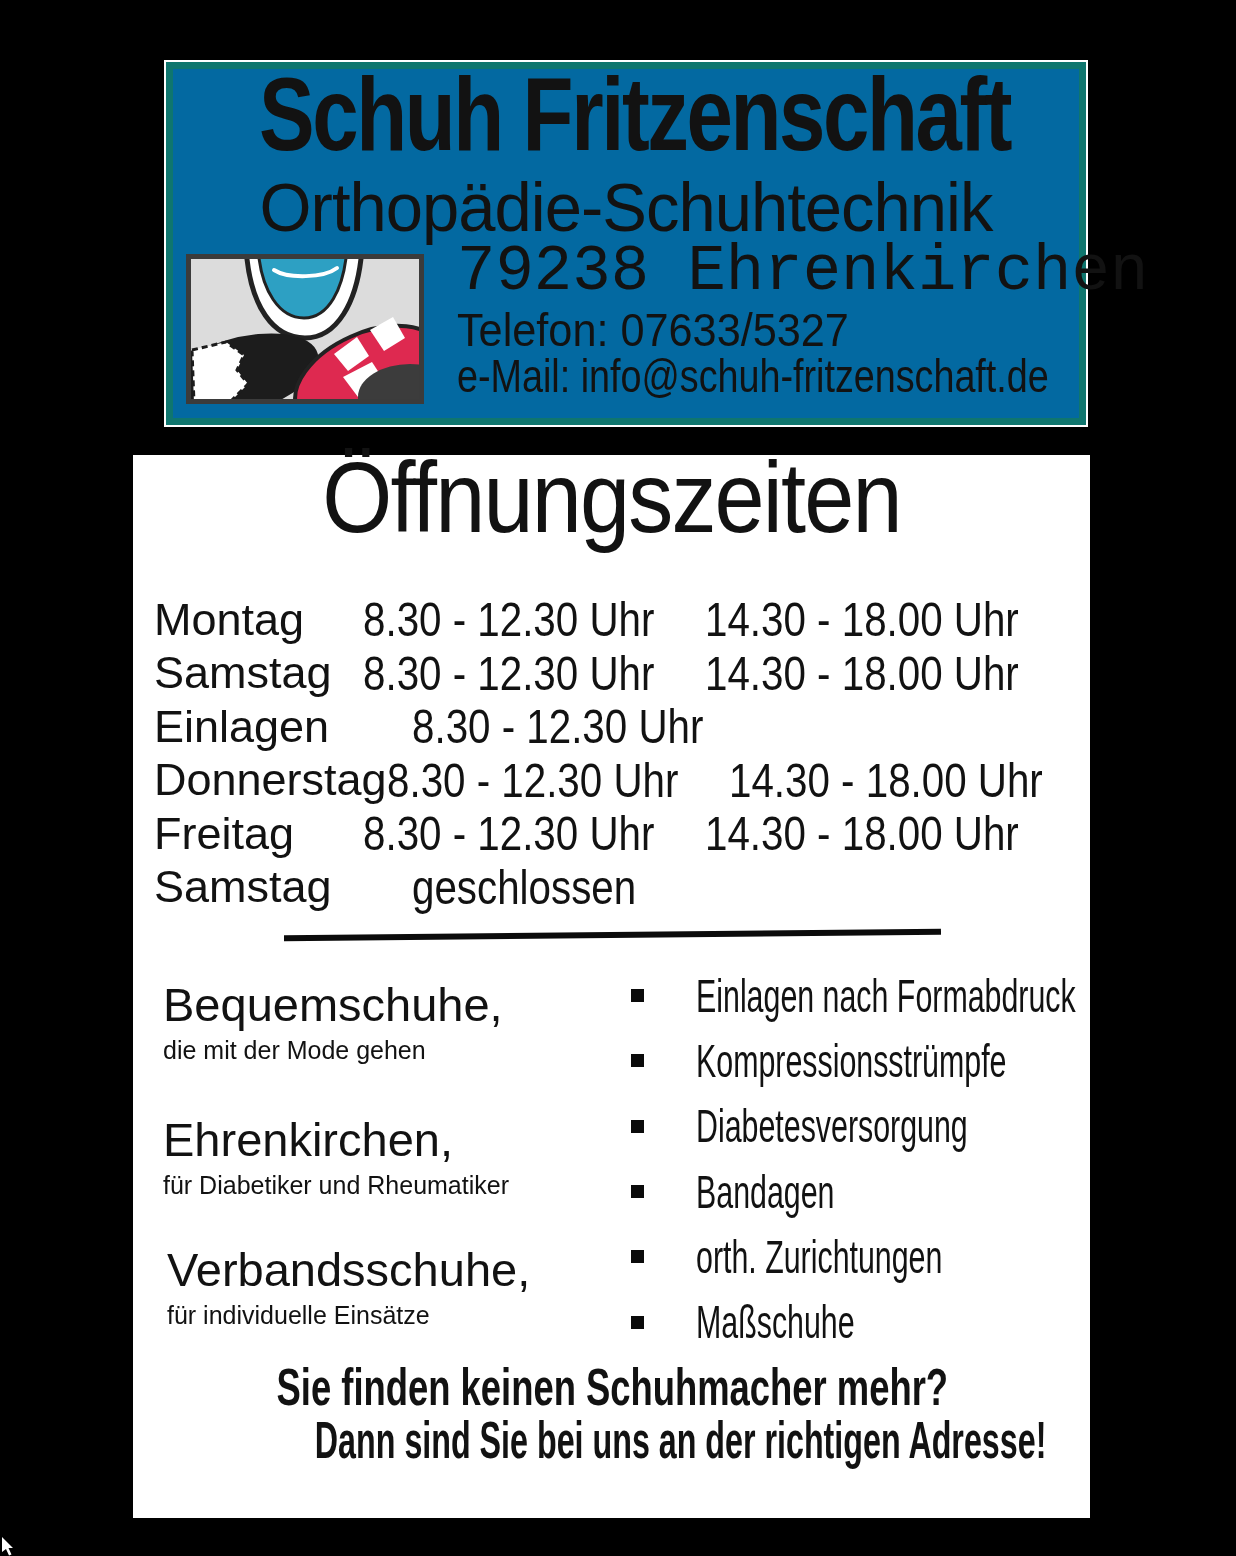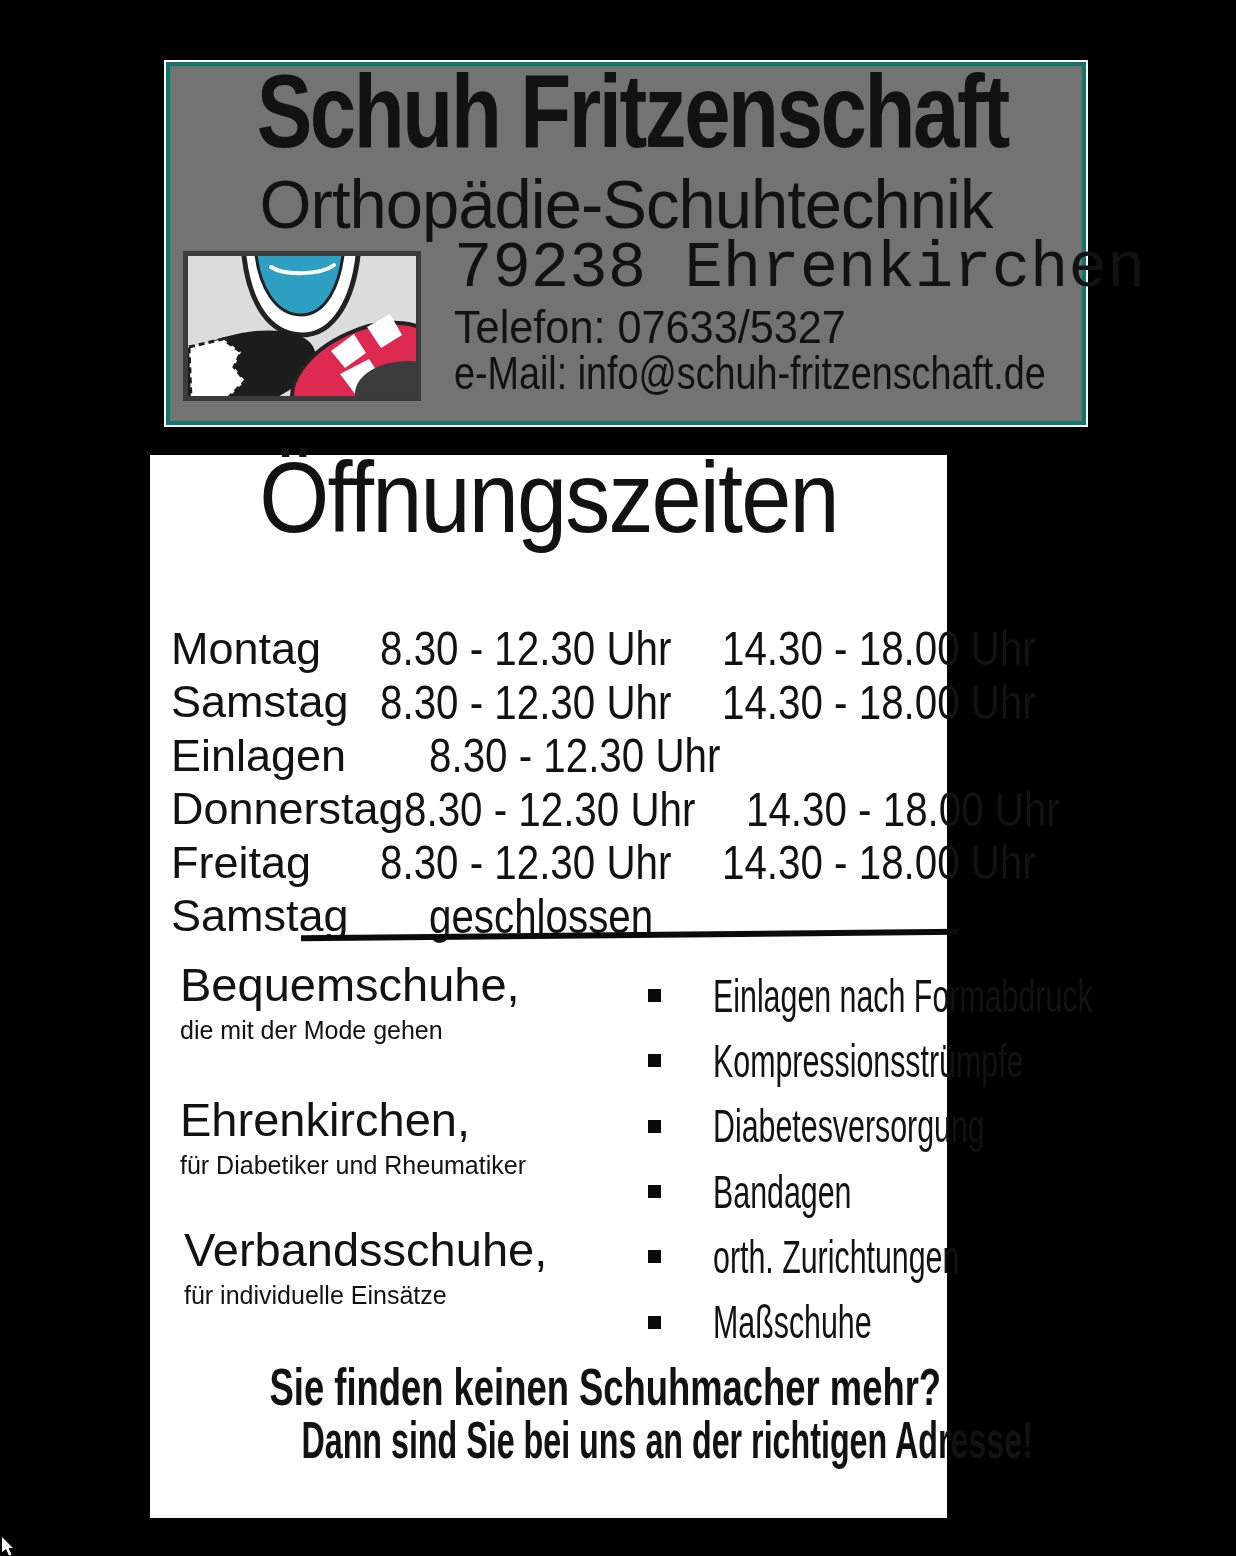--- a/index.html
+++ b/index.html
@@ -9,59 +9,59 @@
     font-family:"Liberation Sans", sans-serif;
     color:#121212;
   }
   .sq { display:block; white-space:nowrap; }
   .from-left   { transform:scaleX(var(--sx,1)); transform-origin:0 50%; }
   .from-center { transform:scaleX(var(--sx,1)); transform-origin:50% 50%; }
 
   
   .header-card {
     position:absolute; left:166px; top:62px; width:920px; height:363px;
-    background:#737373; border:4px solid #0f766e; box-sizing:border-box;
+    background:#0369a1; border:7px solid #0f766e; box-sizing:border-box;
     box-shadow:0 0 0 2px #ffffff;
   }
   .hc-title {
     position:absolute; left:0; width:100%; top:-6px; text-align:center;
     font-size:103px; font-weight:bold; letter-spacing:-3px; line-height:1;
   }
   .hc-subtitle {
     position:absolute; left:0; width:100%; top:104px; text-align:center;
     font-size:69px; line-height:1; letter-spacing:-1px;
   }
   .hc-logo { position:absolute; left:13px; top:185px; width:238px; height:150px; }
   .hc-city  { position:absolute; left:284px; top:171px; font-size:64px; line-height:1;font-family:Liberation Mono, monospace; }
   .hc-phone { position:absolute; left:284px; top:238px; font-size:46px; line-height:1; --sx:0.94; }
   .hc-email { position:absolute; left:284px; top:284px; font-size:46px; line-height:1; --sx:0.82; }
 
   
   .hours-card {
-    position:absolute; left:150px; top:455px; width:797px; height:1063px;
+    position:absolute; left:133px; top:455px; width:957px; height:1063px;
     background:#ffffff;
   }
   .oz-title {
     position:absolute; left:0; width:100%; top:-8px; text-align:center;
     font-size:100px; line-height:1; letter-spacing:-2px;
   }
-  .hours-table { position:absolute; left:21px; top:138px; width:925px;margin-top:29px; }
+  .hours-table { position:absolute; left:21px; top:138px; width:925px; }
   .hrow  { display:flex; height:53.5px; align-items:center; }
   .hday  { width:258px; font-size:45px; }
   .hmorn { width:342px; font-size:48px; --sx:0.84; }
   .haft  { font-size:48px; --sx:0.84; }
 
   .divider {
     position:absolute; left:151px; top:477px; width:657px; height:6px;
     background:#0b0b0b; transform:rotate(-0.55deg);
   }
 
   .svc { position:absolute; left:30px; }
   .svc1 { top:505px; } .svc2 { top:640px; } .svc3 { top:770px; left:34px; }
-  .svc-title { font-size:47px; line-height:1.08; }
+  .svc-title { font-size:47px; line-height:1.08;margin-top:20px; }
   .svc-sub   { font-size:25px; margin-top:5px; }
 
   .bullets { position:absolute; left:498px; top:508px; }
   .b-item  { display:flex; align-items:center; height:65.3px; }
   .b-dot   { width:13px; height:13px; background:#0a0a0a; margin-right:52px; flex:none; }
   .b-text  { font-size:46px; --sx:0.66; }
 
   .footer-line1, .footer-line2 {
     position:absolute; left:0; width:100%; text-align:center;
     font-weight:bold; font-size:52px; line-height:1;

